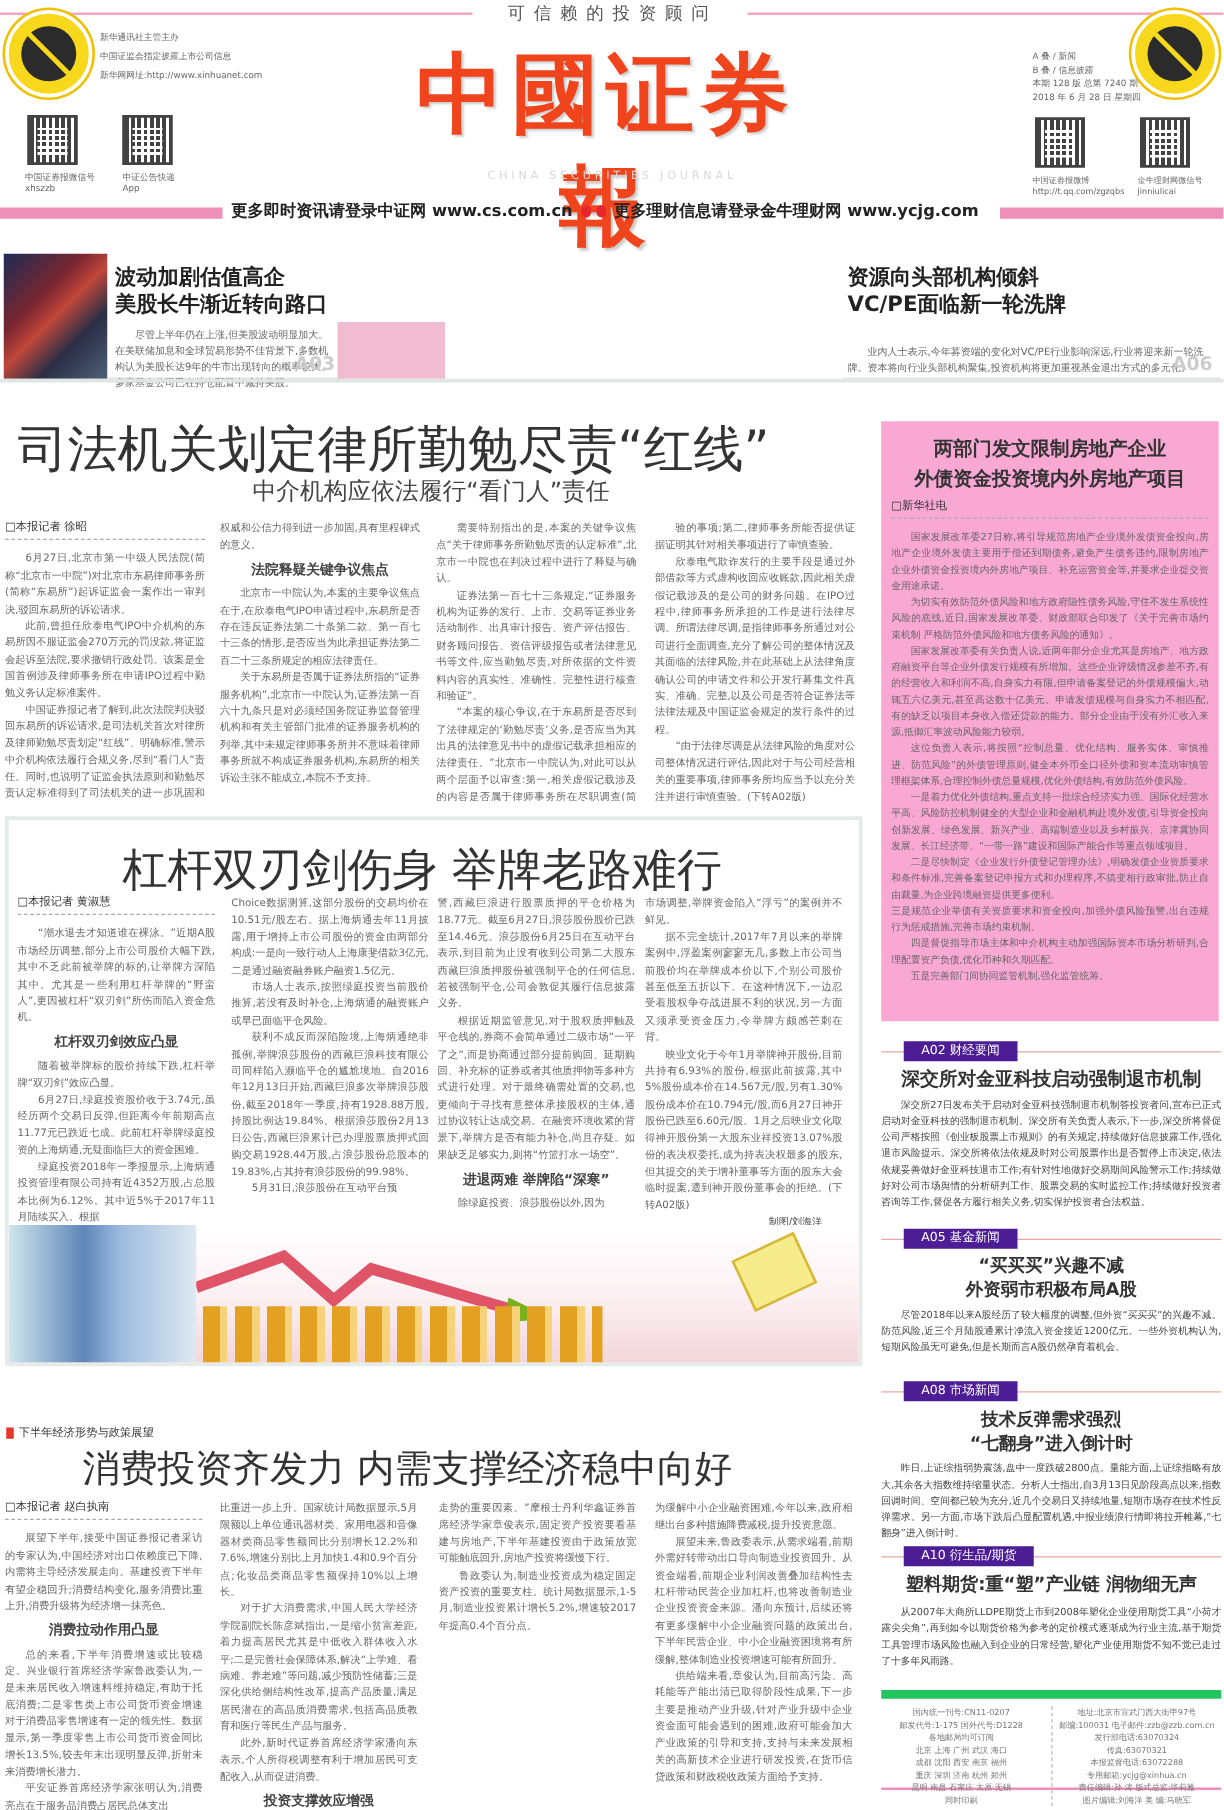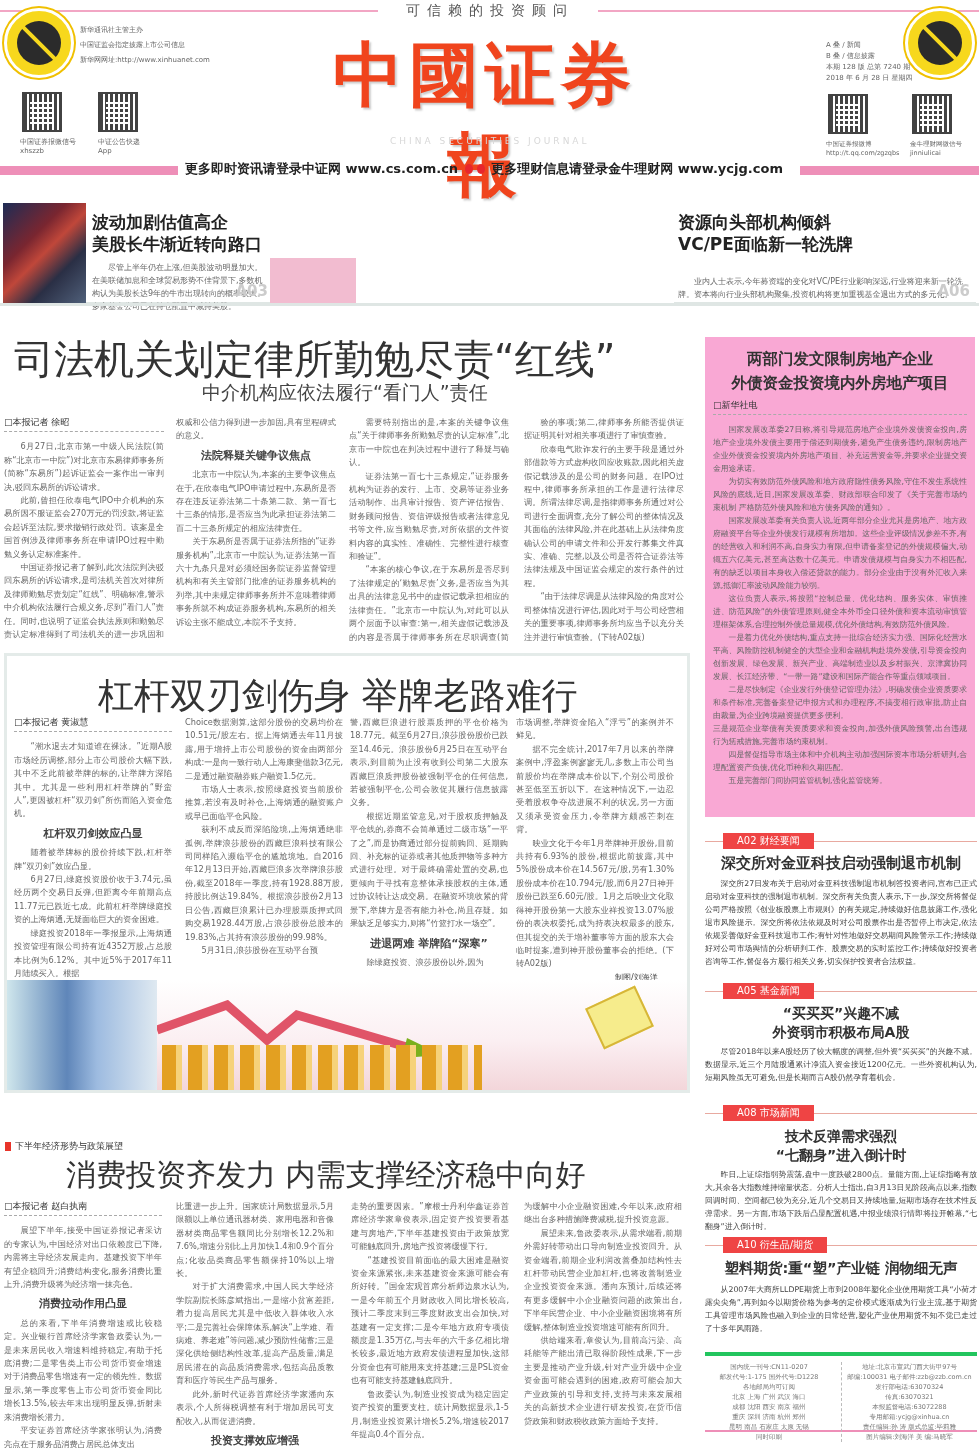--- a/index.html
+++ b/index.html
@@ -28,29 +28,29 @@
 .col{position:absolute;font-size:8.2px;line-height:13.4px;color:#666;text-align:justify;overflow:hidden}
 .col p{text-indent:2em}
 .byline{font-size:9px;color:#333;border-bottom:1px dashed #aaa;padding-bottom:2px;margin-bottom:8px}
 .subhead{font-size:11px;font-weight:bold;color:#444;text-align:center;margin:6px 0}
 .bighead{position:absolute;font-weight:normal;color:#333;white-space:nowrap}
 .sidebox{position:absolute;left:705px;top:337px;width:270px;height:480px;background:#f9a8d4}
 .sidebox h3{font-size:15.5px;line-height:24px;text-align:center;color:#333;margin-top:10px}
 .sidebox .col{position:static;padding:0 8px}
 .tag{position:absolute;left:705px;height:16px;width:272px}
 .tag .ln{position:absolute;left:0;right:0;top:8px;height:1px;background:#e8a9a0}
-.tag .lbl{position:absolute;left:18px;top:0;height:16px;padding:0 14px;background:#ef4444;color:#fff;font-size:10px;line-height:16px}
+.tag .lbl{position:absolute;left:18px;top:0;height:16px;padding:0 14px;background:#4c1d95;color:#fff;font-size:10px;line-height:16px}
 .brief h4{position:absolute;left:705px;width:272px;text-align:center;color:#333;font-size:14px;line-height:20px;font-weight:bold}
 .brief p{position:absolute;left:705px;width:272px;font-size:7.8px;line-height:13px;color:#444;text-indent:2em;text-align:justify}
 .box2{position:absolute;left:4px;top:653px;width:686px;height:440px;border:3px solid #e4ebe9}
 .illus{position:absolute;left:7px;top:980px;width:680px;height:110px;background:linear-gradient(180deg,#fff 0%,#fbeff2 55%,#f3d6da 100%);overflow:hidden}
 .illus .bldg{position:absolute;left:0;top:0;width:150px;height:110px;background:linear-gradient(90deg,#cfe6ec,#5f86b9 40%,#9dbbe0 60%,#dfe9f1)}
 .illus .arrow{position:absolute;left:150px;top:20px;width:290px;height:60px}
 .illus .coins{position:absolute;left:155px;bottom:0;width:320px;height:45px;background:repeating-linear-gradient(90deg,#e3a021 0 14px,#f6d27a 14px 20px,transparent 20px 26px)}
-.footer{position:absolute;left:705px;top:1352px;width:272px;height:80px;border-top:4px solid #22c55e;border-bottom:2px solid #ee8fb8;font-size:6.5px;line-height:10px;color:#777}
+.footer{position:absolute;left:705px;top:1352px;width:272px;height:80px;border-top:7px solid #22c55e;border-bottom:2px solid #ee8fb8;font-size:6.5px;line-height:10px;color:#777}
 .footer .l,.footer .r{position:absolute;top:6px;text-align:center}
 .footer .l{left:0;width:128px}
 .footer .r{left:136px;width:136px;border-left:1px dashed #bbb}
 </style>
 </head>
 <body>
 
 <div class="pinkline" style="left:0;top:10px;width:378px"></div>
 <div class="pinkline" style="left:598px;top:10px;width:381px"></div>
 <div class="slogan">可信赖的投资顾问</div>
@@ -214,21 +214,21 @@
   <p style="top:877px">深交所27日发布关于启动对金亚科技强制退市机制答投资者问,宣布已正式启动对金亚科技的强制退市机制。深交所有关负责人表示,下一步,深交所将督促公司严格按照《创业板股票上市规则》的有关规定,持续做好信息披露工作,强化退市风险提示。深交所将依法依规及时对公司股票作出是否暂停上市决定,依法依规妥善做好金亚科技退市工作;有针对性地做好交易期间风险警示工作;持续做好对公司市场舆情的分析研判工作、股票交易的实时监控工作;持续做好投资者咨询等工作,督促各方履行相关义务,切实保护投资者合法权益。</p>
 </div>
 
 <div class="tag" style="top:983px">
     <div class="ln"></div>
     <div class="lbl">A05  基金新闻</div>
   </div>
 <div class="brief">
   <h4 style="top:1003px">“买买买”兴趣不减</h4>
   <h4 style="top:1022px">外资弱市积极布局A股</h4>
-  <p style="top:1045px">尽管2018年以来A股经历了较大幅度的调整,但外资“买买买”的兴趣不减。数据显示,近三个月陆股通累计净流入资金接近1200亿元。一些外资机构认为,短期风险虽无可避免,但是长期而言A股仍然孕育着机会。</p>
+  <p style="top:1045px">尽管2018年以来A股经历了较大幅度的调整,但外资“买买买”的兴趣不减。防范风险,近三个月陆股通累计净流入资金接近1200亿元。一些外资机构认为,短期风险虽无可避免,但是长期而言A股仍然孕育着机会。</p>
 </div>
 
 <div class="tag" style="top:1105px">
     <div class="ln"></div>
     <div class="lbl">A08  市场新闻</div>
   </div>
 <div class="brief">
   <h4 style="top:1126px">技术反弹需求强烈</h4>
   <h4 style="top:1145px">“七翻身”进入倒计时</h4>
   <p style="top:1168px">昨日,上证综指弱势震荡,盘中一度跌破2800点。量能方面,上证综指略有放大,其余各大指数维持缩量状态。分析人士指出,自3月13日见阶段高点以来,指数回调时间、空间都已较为充分,近几个交易日又持续地量,短期市场存在技术性反弹需求。另一方面,市场下跌后凸显配置机遇,中报业绩浪行情即将拉开帷幕,“七翻身”进入倒计时。</p>
@@ -256,21 +256,20 @@
 </div>
 <div class="col" style="left:176px;top:1200px;width:158px;height:248px">
   <div>比重进一步上升。国家统计局数据显示,5月限额以上单位通讯器材类、家用电器和音像器材类商品零售额同比分别增长12.2%和7.6%,增速分别比上月加快1.4和0.9个百分点;化妆品类商品零售额保持10%以上增长。</div>
   <p>对于扩大消费需求,中国人民大学经济学院副院长陈彦斌指出,一是缩小贫富差距,着力提高居民尤其是中低收入群体收入水平;二是完善社会保障体系,解决“上学难、看病难、养老难”等问题,减少预防性储蓄;三是深化供给侧结构性改革,提高产品质量,满足居民潜在的高品质消费需求,包括高品质教育和医疗等民生产品与服务。</p>
   <p>此外,新时代证券首席经济学家潘向东表示,个人所得税调整有利于增加居民可支配收入,从而促进消费。</p>
   <div class="subhead">投资支撑效应增强</div>
 
 </div>
 <div class="col" style="left:351px;top:1200px;width:158px;height:248px">
   <div>走势的重要因素。”摩根士丹利华鑫证券首席经济学家章俊表示,固定资产投资要看基建与房地产,下半年基建投资由于政策放宽可能触底回升,房地产投资将缓慢下行。</div>
-  <p>“基建投资目前面临的最大困难是融资资金来源紧张,未来基建资金来源可能会有所好转。”国金宏观首席分析师边泉水认为,一是今年前五个月财政收入同比增长较高,预计二季度末到三季度财政支出会加快,对基建有一定支撑;二是今年地方政府专项债额度是1.35万亿,与去年的六千多亿相比增长较多,最近地方政府发债进程显加快,这部分资金也有可能用来支持基建;三是PSL资金也有可能支持基建触底回升。</p>
   <p>鲁政委认为,制造业投资成为稳定固定资产投资的重要支柱。统计局数据显示,1-5月,制造业投资累计增长5.2%,增速较2017年提高0.4个百分点。</p>
 </div>
 <div class="col" style="left:524px;top:1200px;width:158px;height:248px">
   <div>为缓解中小企业融资困难,今年以来,政府相继出台多种措施降费减税,提升投资意愿。</div>
   <p>展望未来,鲁政委表示,从需求端看,前期外需好转带动出口导向制造业投资回升。从资金端看,前期企业利润改善叠加结构性去杠杆带动民营企业加杠杆,也将改善制造业企业投资资金来源。潘向东预计,后续还将有更多缓解中小企业融资问题的政策出台,下半年民营企业、中小企业融资困境将有所缓解,整体制造业投资增速可能有所回升。</p>
   <p>供给端来看,章俊认为,目前高污染、高耗能等产能出清已取得阶段性成果,下一步主要是推动产业升级,针对产业升级中企业资金面可能会遇到的困难,政府可能会加大产业政策的引导和支持,支持与未来发展相关的高新技术企业进行研发投资,在货币信贷政策和财政税收政策方面给予支持。</p>
 </div>
 
 <div class="footer">
   <div class="l">

